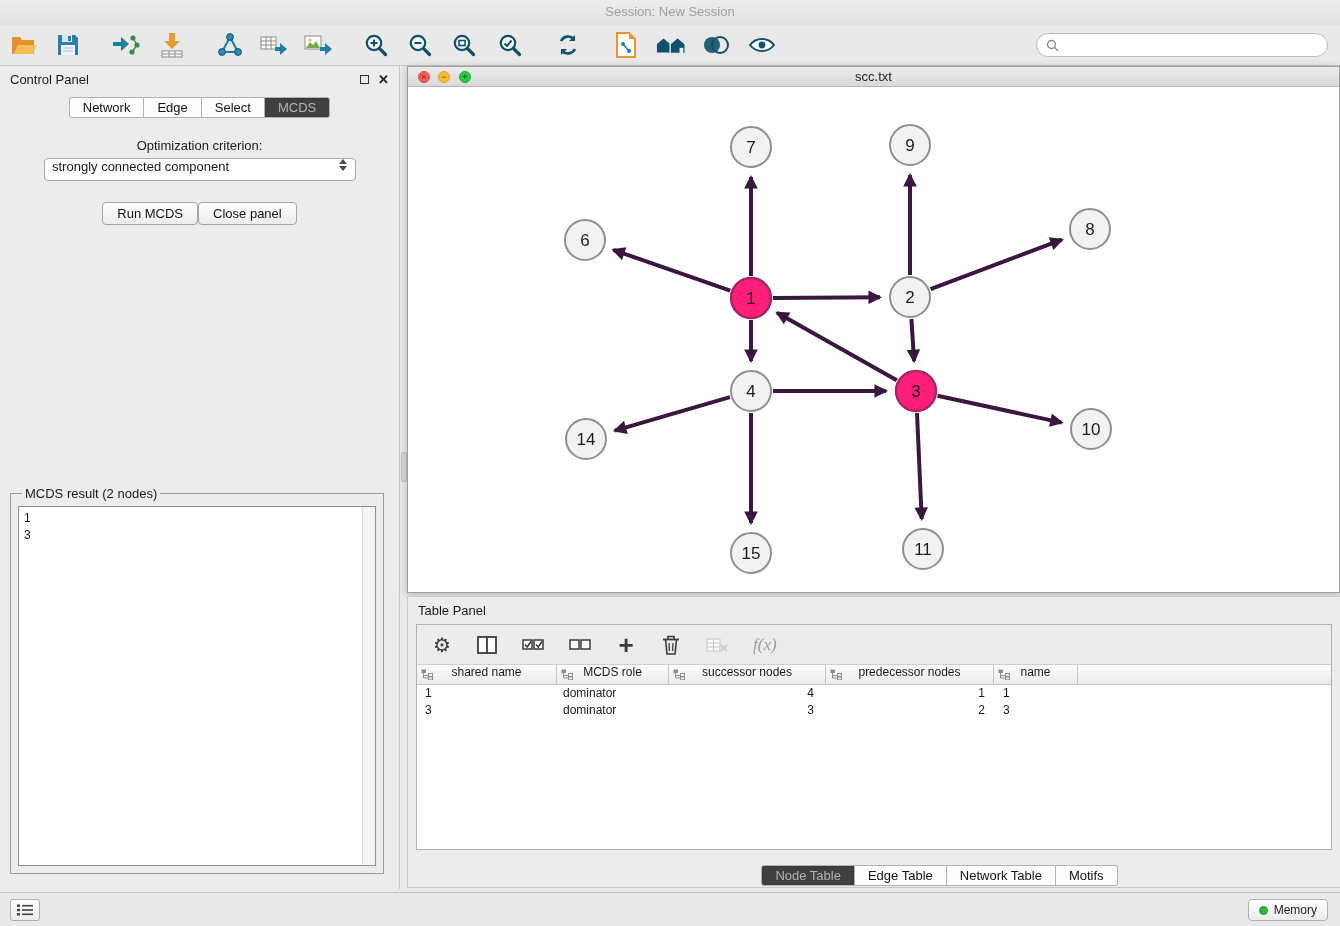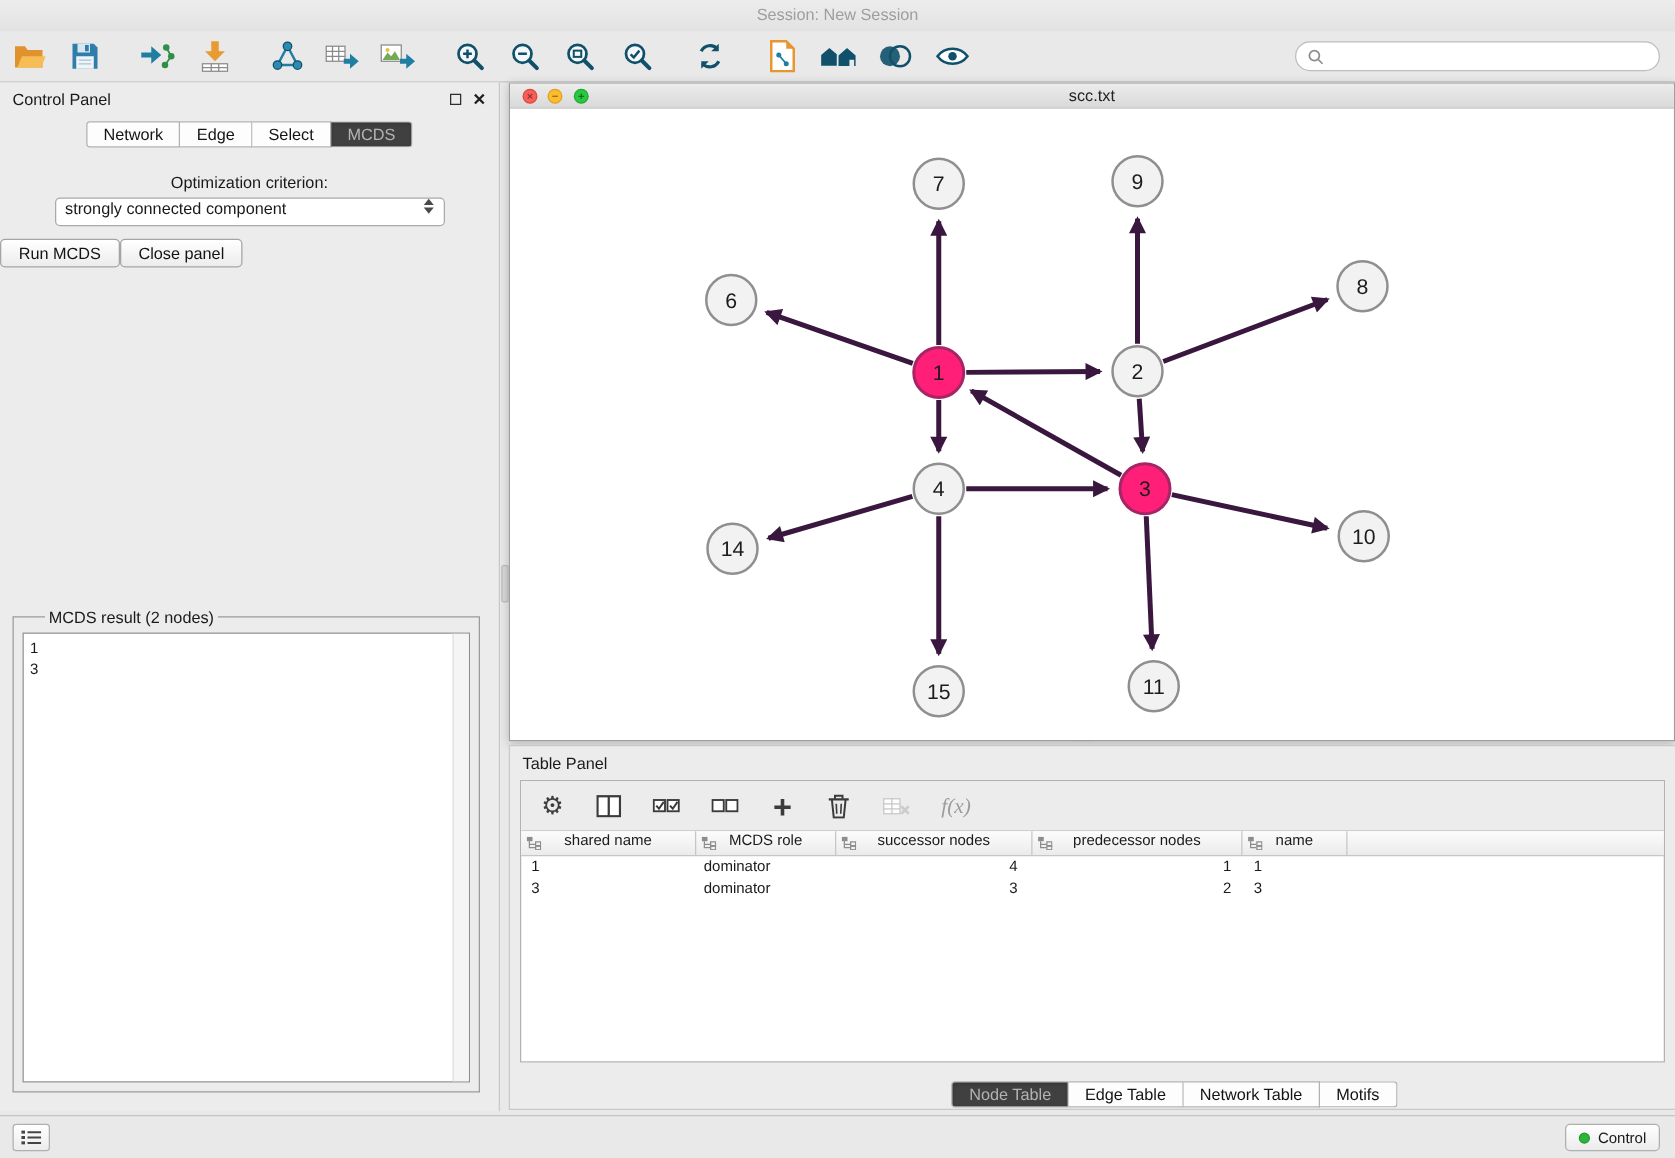--- a/index.html
+++ b/index.html
@@ -27,24 +27,24 @@
   .tab{height:21px;line-height:19px;padding:0 13px;font-size:13px;background:#fdfdfd;border:1px solid #b2b2b2;border-left:none;color:#141414}
   .tab.first{border-left:1px solid #b2b2b2;border-radius:3px 0 0 3px}
   .tab.last{border-radius:0 3px 3px 0}
   .tab.selected{background:#404040;color:#b3b3b3;box-shadow:inset 0 1px 3px rgba(0,0,0,.18)}
   .opt-label{position:absolute;top:72px;width:100%;text-align:center;font-size:13px}
   .dropdown{position:absolute;top:92px;left:44px;width:312px;height:23px;background:#fff;border:1px solid #a9a9a9;border-radius:4px;display:flex;padding:0 7px;font-size:13px}
   .dd-arrows{margin-left:auto;display:flex;flex-direction:column;align-items:center;gap:2px;padding-right:1px}
   .dd-arrows i{width:0;height:0;border-left:4px solid transparent;border-right:4px solid transparent;display:block}
   .dd-up{border-bottom:5px solid #4a4a4a}
   .dd-down{border-top:5px solid #4a4a4a}
-  .btn-row{position:absolute;top:125px;width:100%;display:flex;gap:0}
+  .btn-row{position:absolute;top:136px;width:100%;display:flex;justify-content:center;gap:0}
   .btn{height:23px;padding:0 14px;font-size:13px;background:linear-gradient(#ffffff,#ececec);border:1px solid #a5a5a5;border-radius:4px;color:#141414;font-family:"Liberation Sans",sans-serif}
   .result-box{position:absolute;left:10px;top:420px;width:374px;height:388px;border:1px solid #9b9b9b;padding:5px 7px 7px 7px}
-  .result-box legend{font-size:13px;padding:0 3px;margin-left:18px}
+  .result-box legend{font-size:13px;padding:0 3px;margin-left:4px}
   .result-list{position:relative;width:100%;height:100%;background:#fff;border:1px solid #8f8f8f;font-size:12px;padding:3px 5px;line-height:17px}
   .result-scroll{position:absolute;right:0;top:0;width:13px;height:100%;background:#f5f5f5;border-left:1px solid #e0e0e0}
 
   
   .split-left{position:absolute;left:401px;top:452px;width:6px;height:30px;background:#d8d8d8;border:1px solid #bdbdbd;border-radius:2px}
   .split-bottom{position:absolute;left:856px;top:586px;width:20px;height:7px;background:#d8d8d8;border:1px solid #bdbdbd;border-radius:2px}
 
   
   .net-window{position:absolute;left:407px;top:66px;width:933px;height:527px;background:#fff;border:1px solid #9e9e9e;box-shadow:0 2px 8px rgba(0,0,0,.22)}
   .net-titlebar{position:absolute;left:0;top:0;width:100%;height:20px;background:linear-gradient(#ececec,#d9d9d9);border-bottom:1px solid #b5b5b5;text-align:center;font-size:13px;line-height:20px;color:#222}
@@ -482,15 +482,15 @@
       <rect x="0" y="0.5" width="3" height="2.4" fill="#444"></rect>
       <rect x="0" y="4.8" width="3" height="2.4" fill="#444"></rect>
       <rect x="0" y="9.1" width="3" height="2.4" fill="#444"></rect>
       <line x1="5" y1="1.7" x2="16" y2="1.7" stroke="#444" stroke-width="1.6"></line>
       <line x1="5" y1="6" x2="16" y2="6" stroke="#444" stroke-width="1.6"></line>
       <line x1="5" y1="10.3" x2="16" y2="10.3" stroke="#444" stroke-width="1.6"></line>
     </svg>
   </span>
   <span class="memory-btn">
     <span class="mem-dot"></span>
-    <span>Control</span>
+    <span>Memory</span>
   </span>
 </div>
 
 </body></html>

